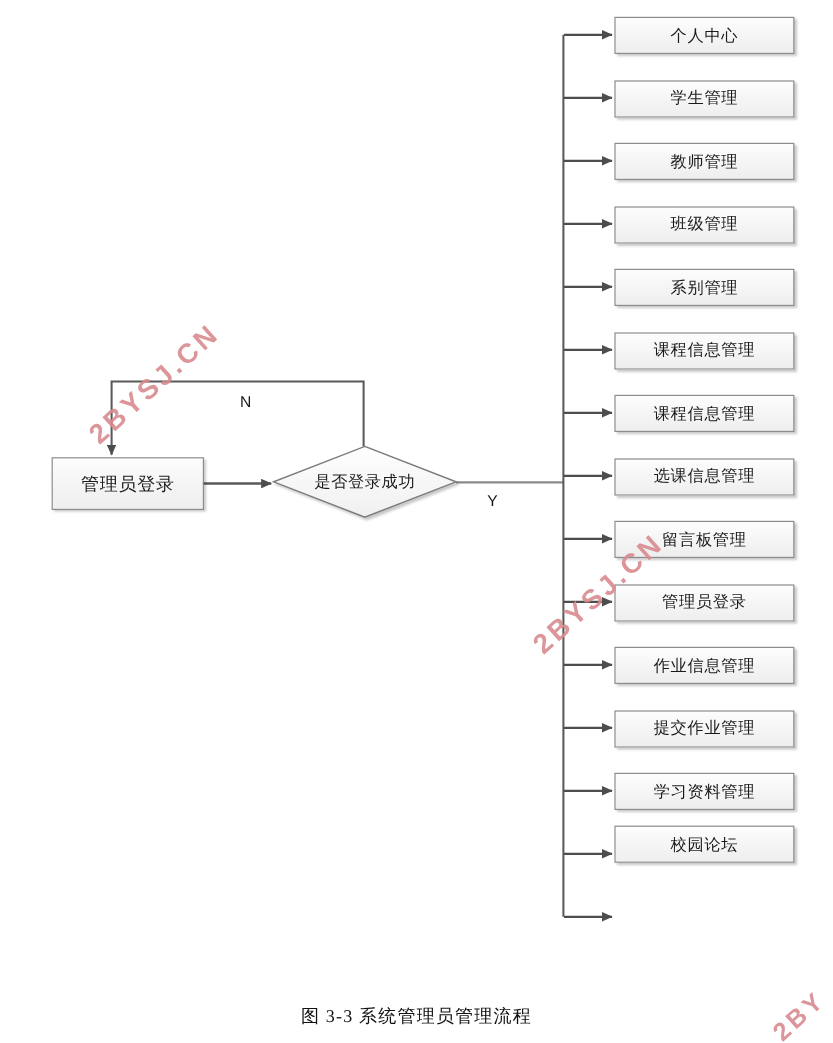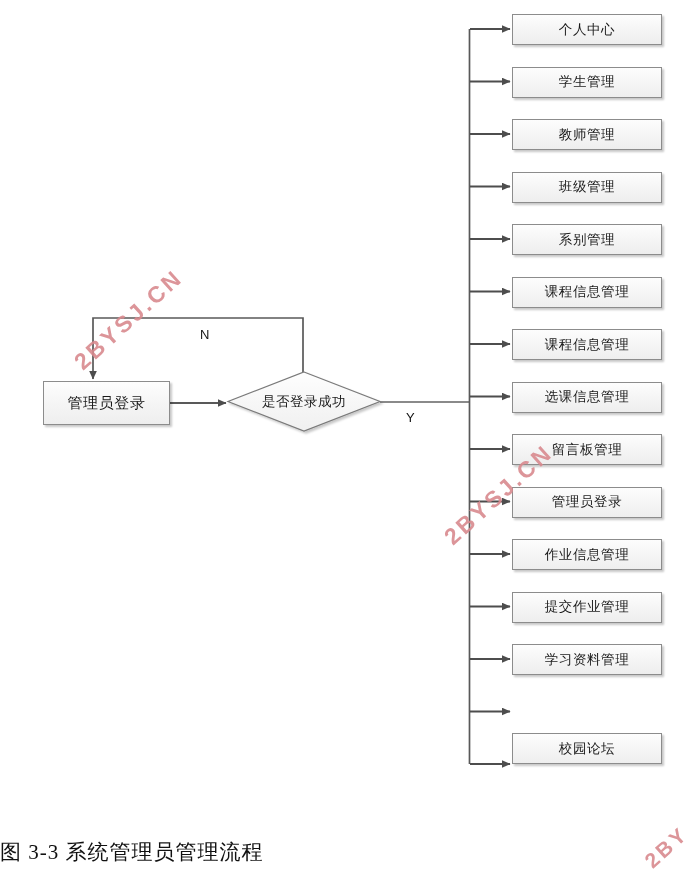--- a/index.html
+++ b/index.html
@@ -78,22 +78,23 @@
     color: #141414;
     font-family: "Liberation Sans", sans-serif;
   }
   #label-n { left: 200px; top: 327px; }
   #label-y { left: 406px; top: 410px; }
   .caption {
     position: absolute;
     left: 0;
     top: 838px;
     width: 694px;
+    text-align: center;
     font-family: "Liberation Serif", "DejaVu Serif", serif;
-    font-size: 21px;
+    font-size: 15px;
     color: #111111;
     letter-spacing: 1px;
   }
   .watermark {
     position: absolute;
     color: #d98a8f;
     font-family: "Liberation Sans", sans-serif;
     font-weight: bold;
     letter-spacing: 3px;
     white-space: nowrap;
@@ -213,21 +214,21 @@
     </div>
   <div class="node menu-node" style="top:539px">
       <span>作业信息管理</span>
     </div>
   <div class="node menu-node" style="top:591.5px">
       <span>提交作业管理</span>
     </div>
   <div class="node menu-node" style="top:644px">
       <span>学习资料管理</span>
     </div>
-  <div class="node menu-node" style="top:733px">
+  <div class="node menu-node" style="top:688px">
       <span>校园论坛</span>
     </div>
 
   <div class="watermark" id="wm-1">2BYSJ.CN</div>
   <div class="watermark" id="wm-2">2BYSJ.CN</div>
   <div class="watermark" id="wm-3">2BY</div>
 
   <div class="caption">图 3-3  系统管理员管理流程</div>
 
 </div>

